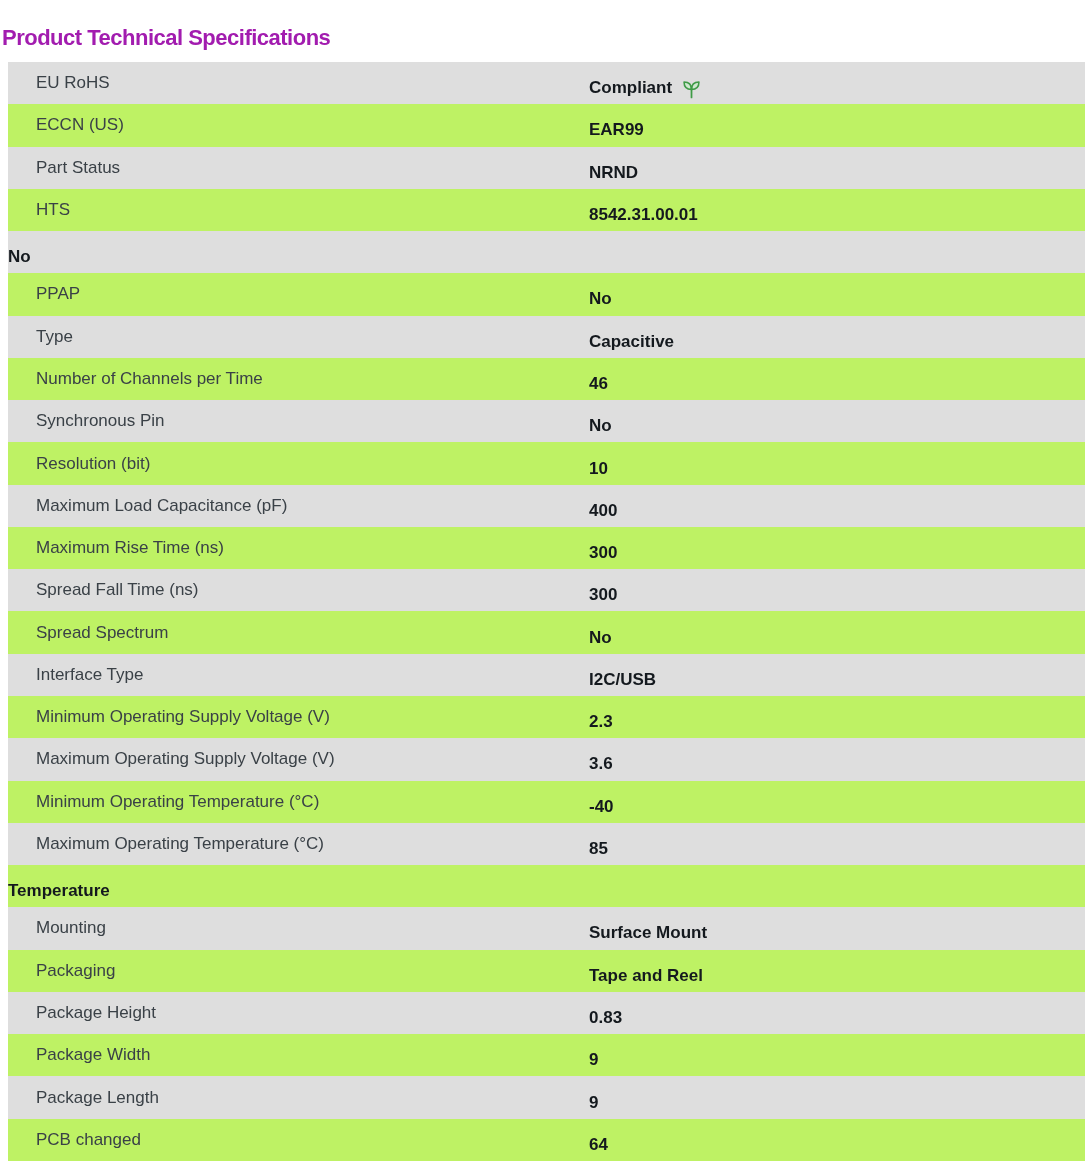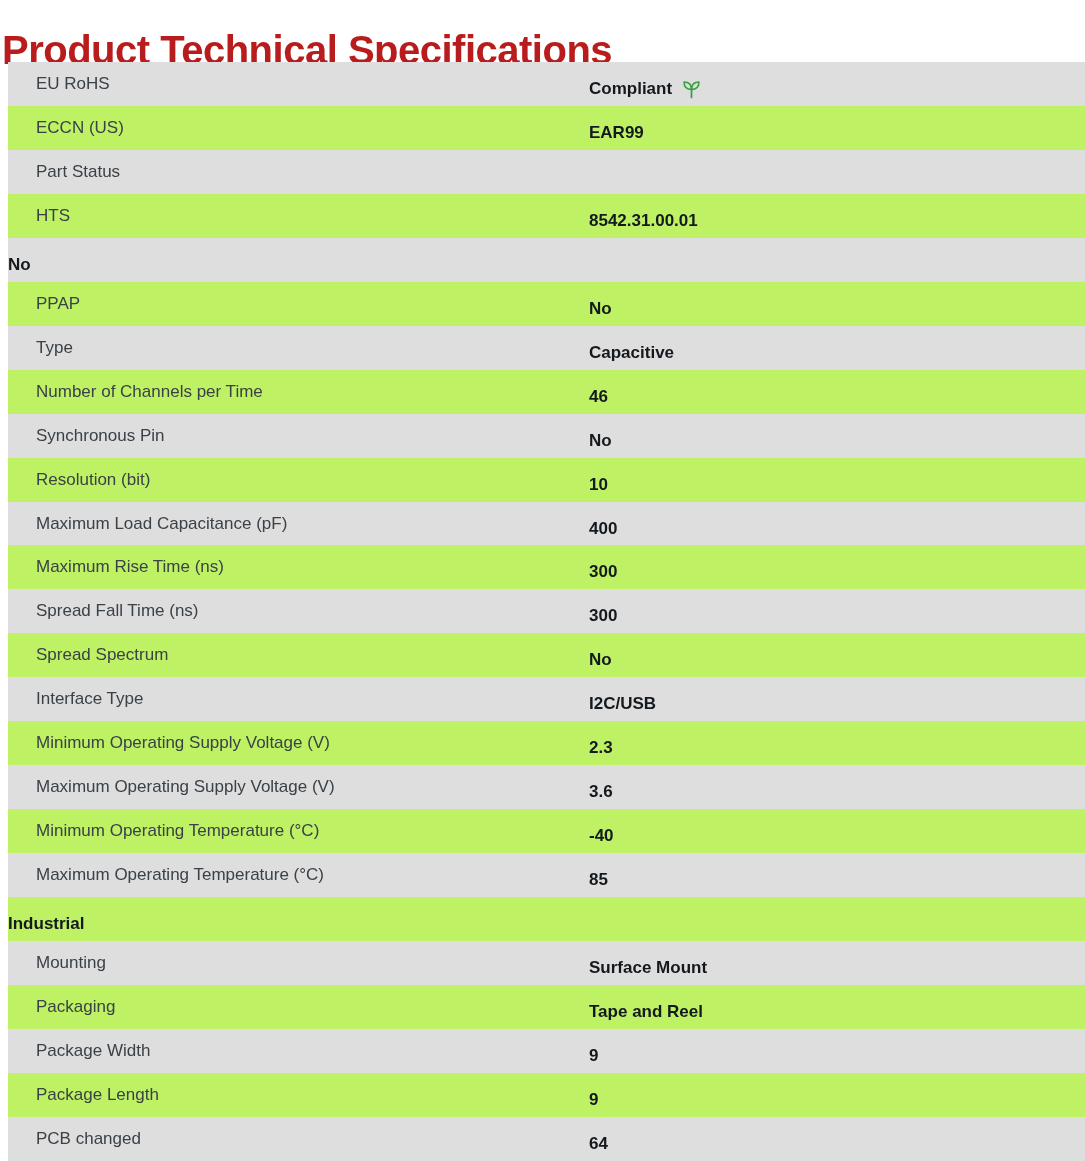--- a/index.html
+++ b/index.html
@@ -10,25 +10,25 @@
     position: relative;
     overflow: hidden;
     background: #ffffff;
     font-family: "Liberation Sans", sans-serif;
   }
   .page-title {
     position: absolute;
     top: 0; left: 0; right: 0;
     height: 62px;
     padding: 3px 0 0 2px;
-    font-size: 40px;
+    font-size: 22px;
     line-height: 40px;
     font-weight: 700;
     letter-spacing: -0.5px;
-    color: #b91c1c;
+    color: #a21caf;
   }
   .spec-table {
     position: absolute;
     top: 62px;
     left: 8px;
     right: 0;
     bottom: 0;
     display: flex;
     flex-direction: column;
   }
@@ -81,20 +81,24 @@
   </div>
     <div class="spec-row">
     <div class="spec-label">ECCN (US)</div>
     <div class="spec-value">
       <span>EAR99</span>
 
     </div>
   </div>
     <div class="spec-row">
     <div class="spec-label">Part Status</div>
+    <div class="spec-value">
+      <span>NRND</span>
+
+    </div>
   </div>
     <div class="spec-row">
     <div class="spec-label">HTS</div>
     <div class="spec-value">
       <span>8542.31.00.01</span>
 
     </div>
   </div>
     <div class="spec-row">
     <div class="spec-value">
@@ -195,39 +199,46 @@
   </div>
     <div class="spec-row">
     <div class="spec-label">Maximum Operating Temperature (°C)</div>
     <div class="spec-value">
       <span>85</span>
 
     </div>
   </div>
     <div class="spec-row">
     <div class="spec-value">
-      <span>Industrial</span>
+      <span>Temperature</span>
 
     </div>
   </div>
     <div class="spec-row">
     <div class="spec-label">Mounting</div>
     <div class="spec-value">
       <span>Surface Mount</span>
 
     </div>
   </div>
     <div class="spec-row">
     <div class="spec-label">Packaging</div>
     <div class="spec-value">
       <span>Tape and Reel</span>
 
     </div>
   </div>
     <div class="spec-row">
+    <div class="spec-label">Package Height</div>
+    <div class="spec-value">
+      <span>0.83</span>
+
+    </div>
+  </div>
+    <div class="spec-row">
     <div class="spec-label">Package Width</div>
     <div class="spec-value">
       <span>9</span>
 
     </div>
   </div>
     <div class="spec-row">
     <div class="spec-label">Package Length</div>
     <div class="spec-value">
       <span>9</span>

